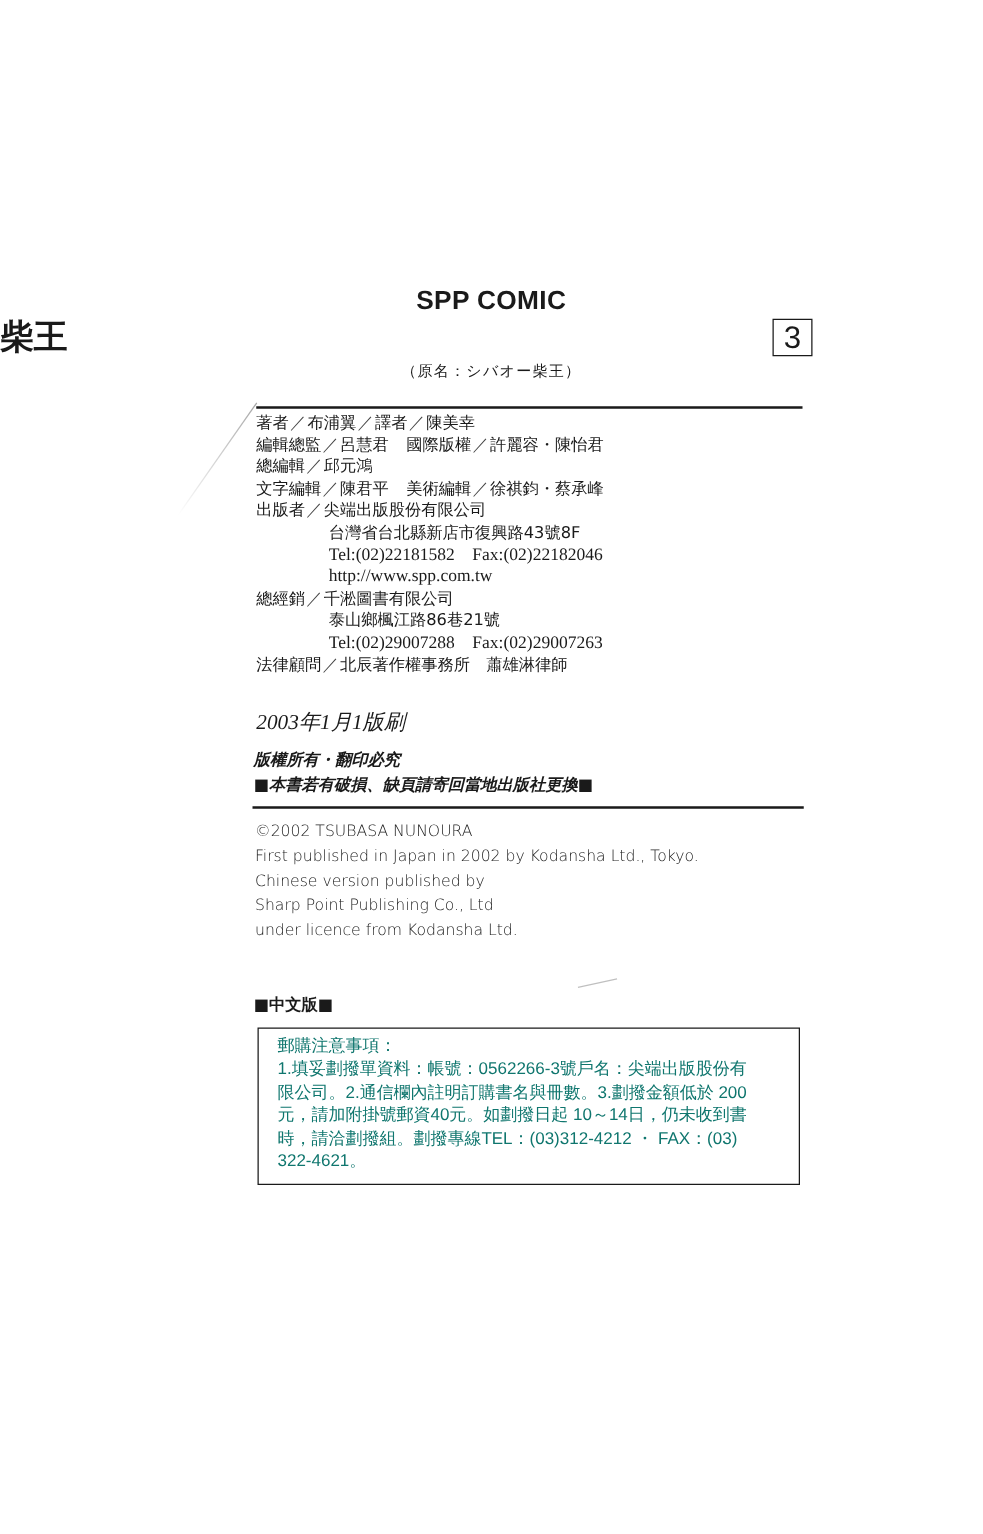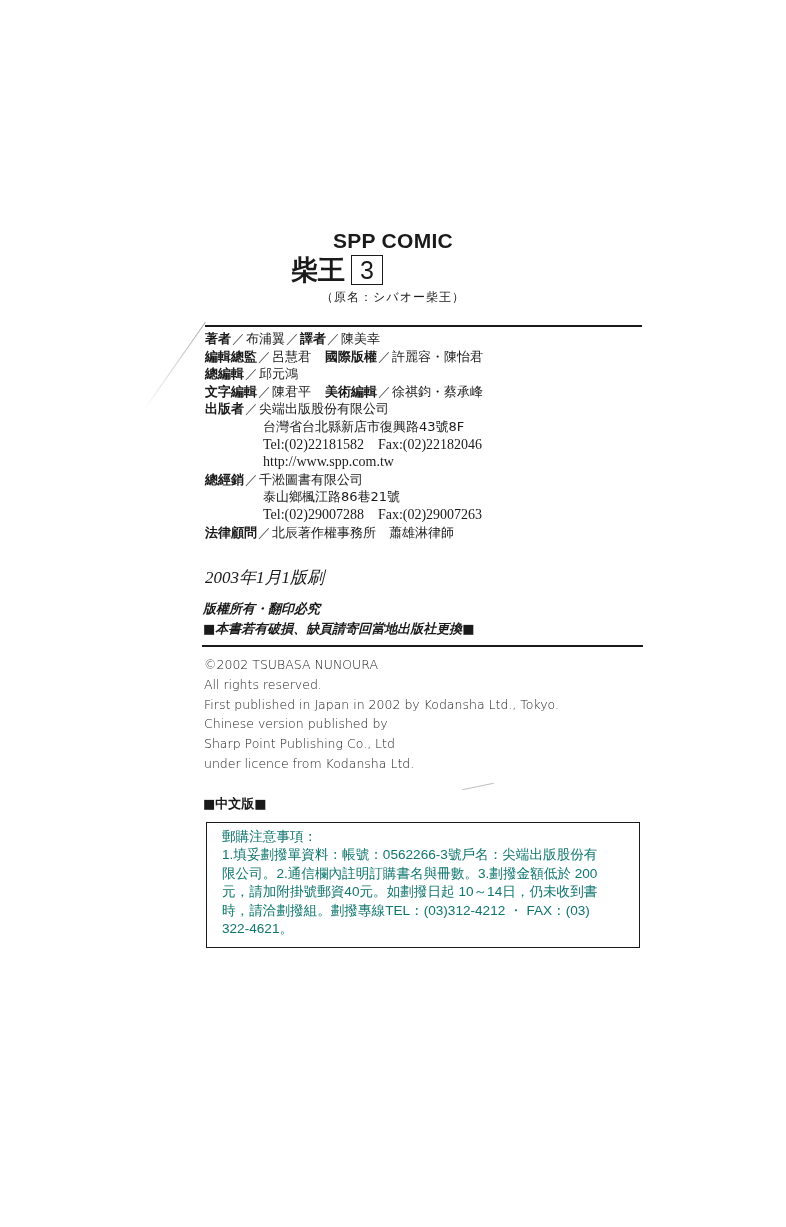--- a/index.html
+++ b/index.html
@@ -21,22 +21,22 @@
     .series {
       left: 0; width: 786px; top: 229px;
       text-align: center;
       font-family: "Liberation Sans", sans-serif;
       font-weight: bold;
       font-size: 21px;
       letter-spacing: 0.3px;
       color: #1a1a1a;
     }
     .title-row {
-      left: 12px; width: 650px; top: 254px;
-      display: flex; justify-content: center; align-items: center;
+      left: 0; width: 650px; top: 254px;
+      display: flex; justify-content: space-between; align-items: center;
       gap: 6px;
     }
     .title-text {
       font-family: "DejaVu Sans", sans-serif;
       font-weight: bold;
       font-size: 27px;
       line-height: 32px;
     }
     .vol-box {
       border: 1.5px solid #1a1a1a;
@@ -55,21 +55,21 @@
 
     .rule { background: #1a1a1a; height: 1.5px; }
 
     
     .credits {
       left: 205px; top: 330px;
       font-size: 13px;
       line-height: 17.6px;
     }
     .credits .row { white-space: nowrap; }
-    .credits .lbl { font-weight: bold; text-align: right; }
+    .credits .lbl { font-weight: normal; text-align: right; }
     .credits .sep { color: #444; padding: 0 1px; }
     .credits .gap { display: inline-block; width: 14px; }
     .credits .indent { padding-left: 58px; font-family: "Liberation Serif", serif; font-size: 14px; }
     .credits .indent.cjk { font-family: "DejaVu Sans", sans-serif; font-size: 13px; }
 
     .print-date {
       left: 205px; top: 566px;
       font-size: 17px;
       font-family: "Liberation Serif", serif;
       font-style: italic;
@@ -172,21 +172,20 @@
 
 <div class="abs rights">
   <div>版權所有・翻印必究</div>
   <div>■本書若有破損、缺頁請寄回當地出版社更換■</div>
 </div>
 
 <div class="abs rule" style="left:202px; top:645px; width:441px;"></div>
 
 <div class="abs copyright">
   <div>©2002 TSUBASA NUNOURA</div>
-  <div>All rights reserved.</div>
   <div>First published in Japan in 2002 by Kodansha Ltd., Tokyo.</div>
   <div>Chinese version published by</div>
   <div>Sharp Point Publishing Co., Ltd</div>
   <div>under licence from Kodansha Ltd.</div>
 </div>
 
 <div class="abs scan-mark2"></div>
 
 <div class="abs edition">■中文版■</div>
 

